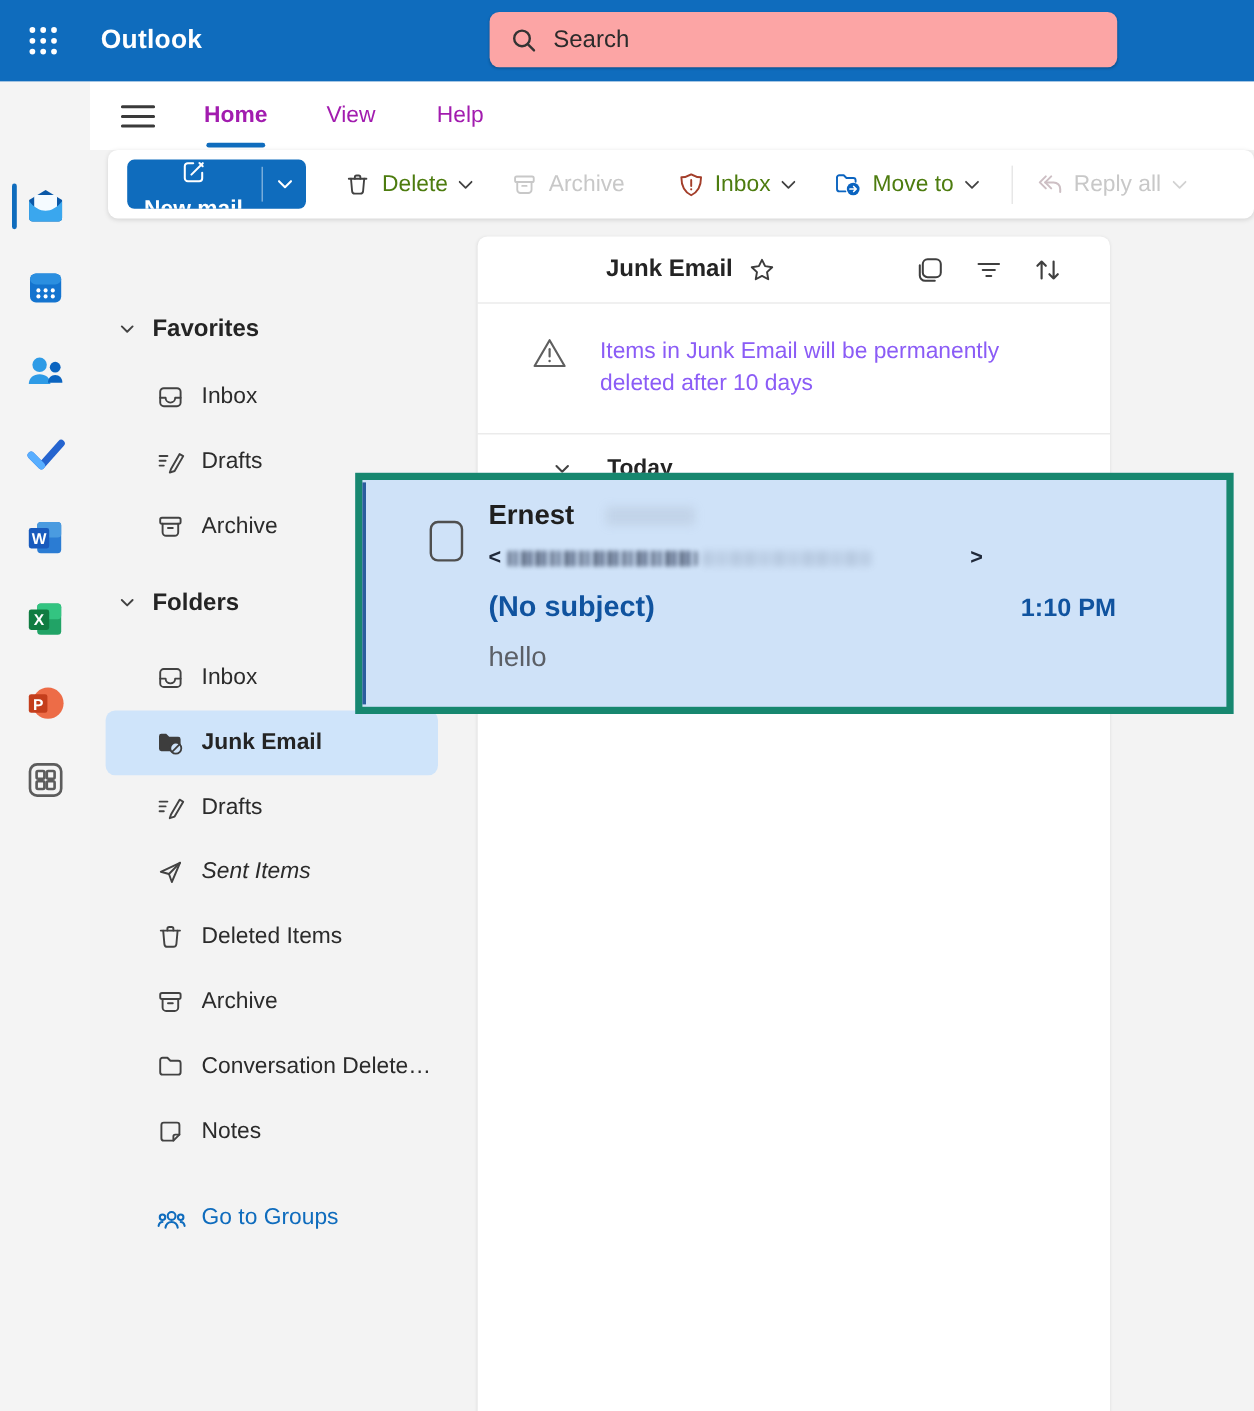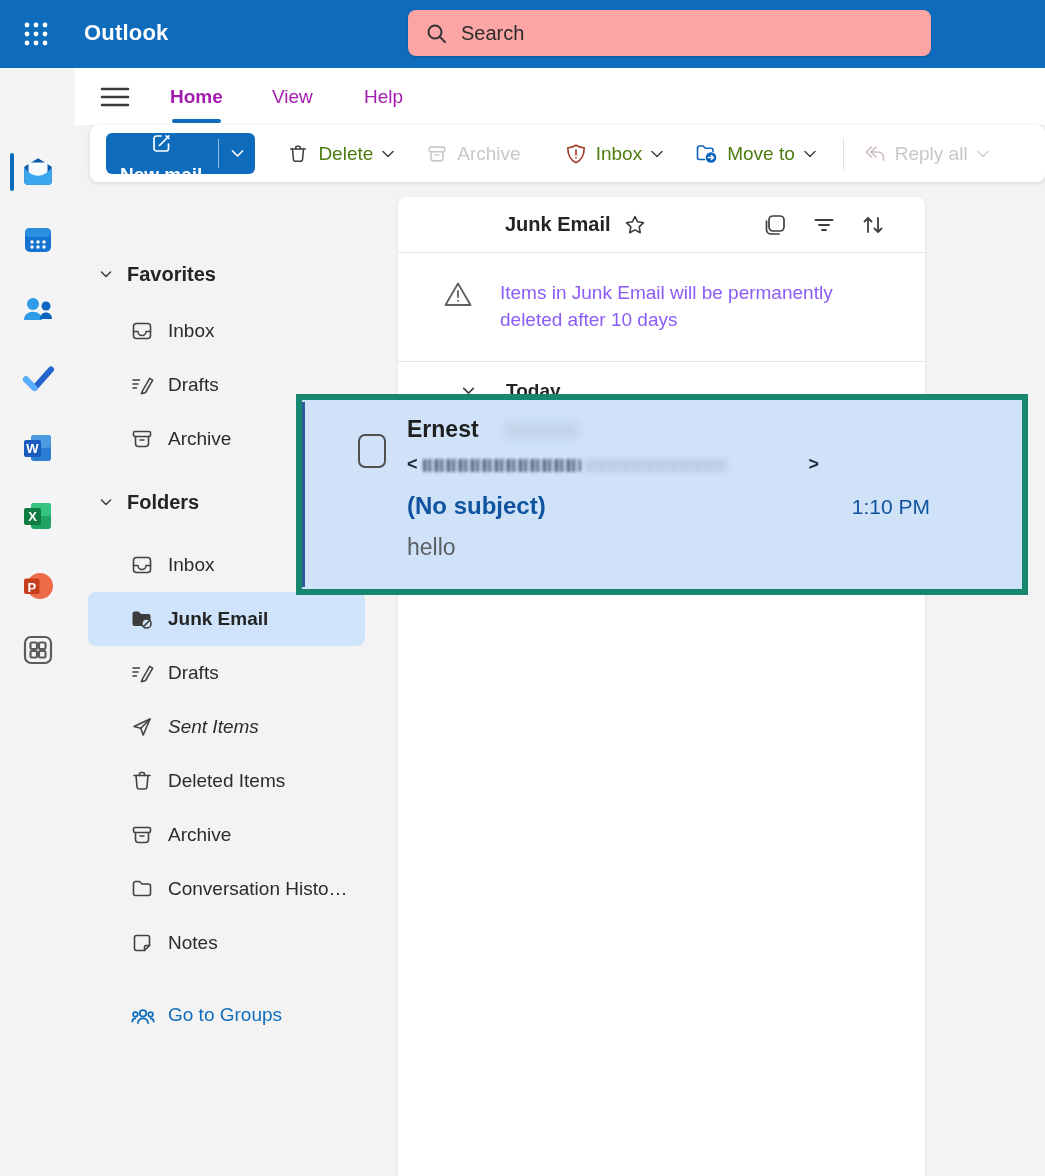--- a/index.html
+++ b/index.html
@@ -70,21 +70,21 @@
   .email-content { position:absolute; left:105px; top:0; width:523px; height:100%; }
   .em-name { position:absolute; left:0; top:16px; font-size:23px; font-weight:bold; color:#1f1f1f; }
   .em-name-smudge { position:absolute; left:98px; top:22px; width:74px; height:16px; border-radius:3px; background:rgba(140,150,165,.18); filter:blur(4px); }
   .em-addr { position:absolute; left:0; top:54px; width:412px; height:24px; font-size:18px; font-weight:bold; color:#20293a; }
   .em-bracket-close { position:absolute; right:0; top:0; }
   .redact { display:inline-block; vertical-align:middle; height:13px; width:158px; margin-left:5px; border-radius:2px; filter:blur(1.6px); opacity:.85;
             background:repeating-linear-gradient(90deg,#36435c 0 3px, rgba(64,78,104,.12) 3px 5px, #4d5c78 5px 8px, rgba(77,92,120,.2) 8px 12px); }
   .redact.faint { opacity:.22; width:140px; filter:blur(3px); }
   .em-subject-row { position:absolute; left:0; top:92px; width:523px; display:flex; align-items:baseline; }
   .em-subject { font-size:24px; font-weight:600; color:#10539f; }
-  .em-time { margin-left:auto; font-size:21px; font-weight:400; color:#10539f; }
+  .em-time { margin-left:auto; font-size:21px; font-weight:700; color:#10539f; }
   .em-preview { position:absolute; left:0; top:134px; font-size:23px; color:#5b5f66; }
 
   svg { display:block; }
 </style>
 </head>
 <body>
 
 <div class="screen">
 
   <header class="topbar">
@@ -431,21 +431,21 @@
       </span>
       <span class="fp-label">Archive</span>
     </div>
 
     <div class="fp-row" style="top:636px;">
       <span class="fp-icon">
         <svg width="24" height="24" viewBox="0 0 24 24" fill="none" stroke="#424242" stroke-width="1.6" stroke-linecap="round" stroke-linejoin="round">
           <path d="M3.5 6.5a2 2 0 0 1 2-2h4L12 7h6.5a2 2 0 0 1 2 2v7.5a2 2 0 0 1-2 2h-13a2 2 0 0 1-2-2z"></path>
         </svg>
       </span>
-      <span class="fp-label">Conversation Histo…</span>
+      <span class="fp-label">Conversation Delete…</span>
     </div>
 
     <div class="fp-row" style="top:690px;">
       <span class="fp-icon">
         <svg width="24" height="24" viewBox="0 0 24 24" fill="none" stroke="#424242" stroke-width="1.6" stroke-linecap="round" stroke-linejoin="round">
           <path d="M4.5 6.5a2 2 0 0 1 2-2h11a2 2 0 0 1 2 2v8l-5 5h-8a2 2 0 0 1-2-2z"></path>
           <path d="M19.5 14.5H16a1.5 1.5 0 0 0-1.5 1.5v3.5"></path>
         </svg>
       </span>
       <span class="fp-label">Notes</span>

